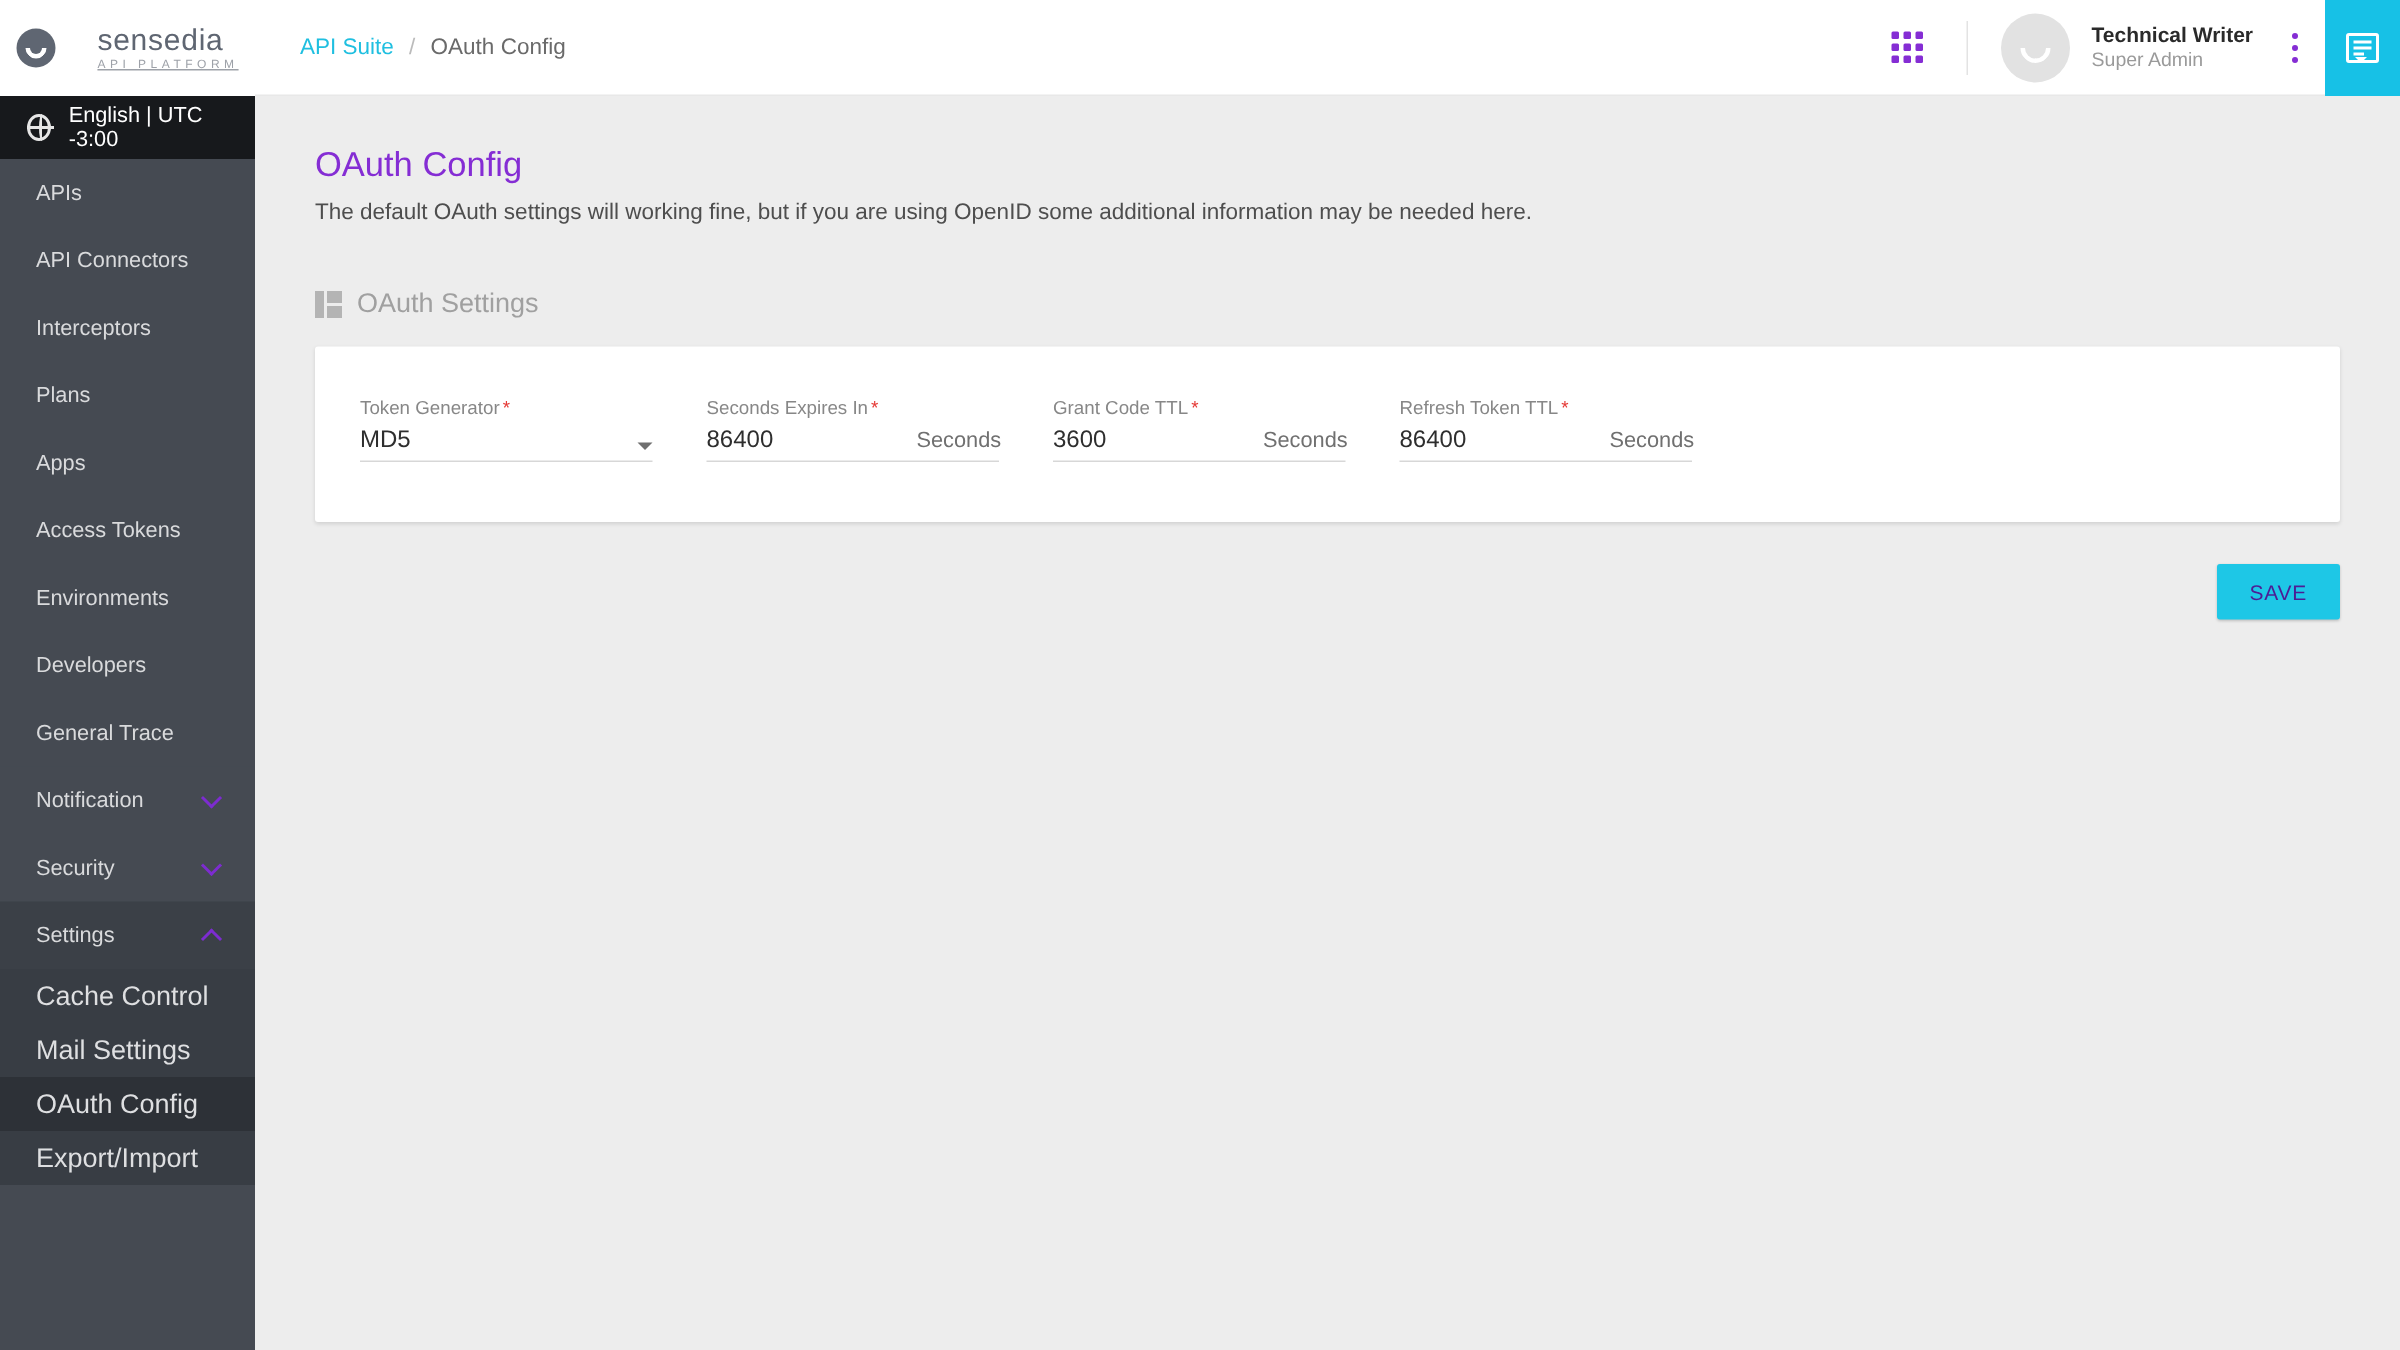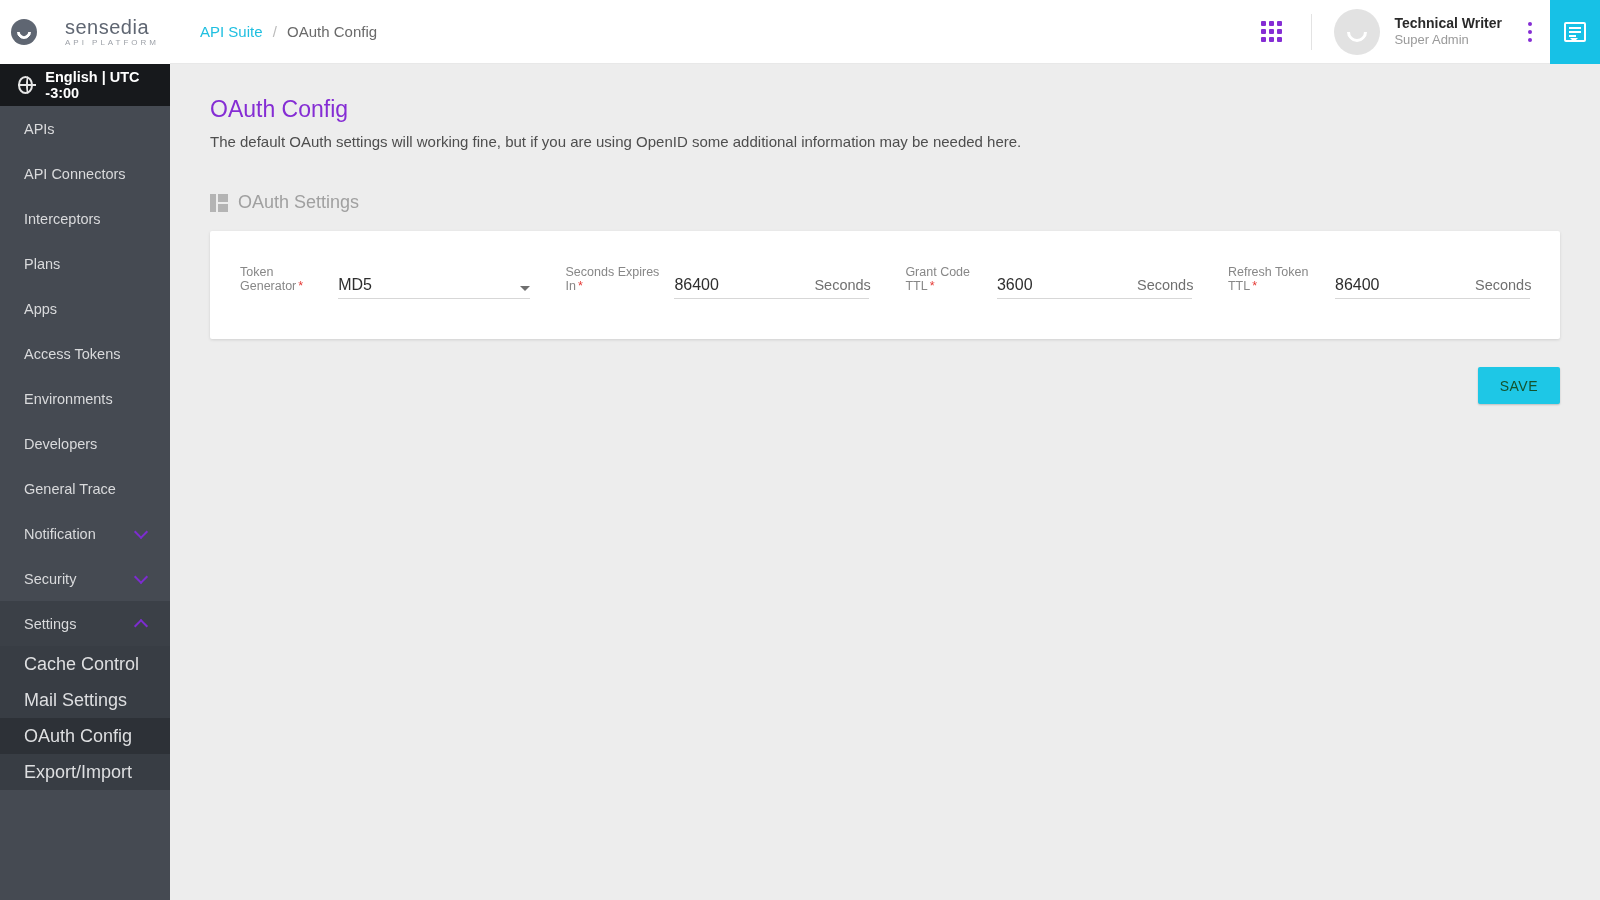--- a/index.html
+++ b/index.html
@@ -19,21 +19,21 @@
   }
   *{box-sizing:border-box;font-family:Arial,Helvetica,sans-serif;}
   html,body{margin:0;padding:0;width:1600px;height:900px;overflow:hidden;background:var(--page-bg);}
   
   .topbar{position:absolute;left:0;top:0;right:0;height:64px;background:#fff;border-bottom:1px solid var(--header-border);display:flex;align-items:center;}
   .logo-wrap{width:170px;height:64px;background:#fff;display:flex;align-items:center;justify-content:center;gap:20px;}
   .logo-mark{width:26px;height:26px;border-radius:50%;background:#5f6672;position:relative;margin-right:8px;display:flex;align-items:center;justify-content:center;}
   .logo-mark .swirl{width:14px;height:14px;border:3px solid #fff;border-top-color:transparent;border-left-color:transparent;border-radius:50%;transform:rotate(45deg);}
   .logo-text{line-height:1;}
   .logo-text .brand{font-size:20px;letter-spacing:.5px;color:#5f6672;font-weight:400;}
-  .logo-text .sub{font-size:8px;letter-spacing:3px;color:#9da1a8;margin-top:2px;}
+  .logo-text .sub{font-size:8px;letter-spacing:3px;color:#9da1a8;margin-top:2px;text-decoration:underline;}
   .breadcrumb{margin-left:30px;font-size:15px;color:#333;}
   .breadcrumb a{color:var(--teal);text-decoration:none;}
   .breadcrumb .sep{color:#bbb;margin:0 6px;}
   .breadcrumb .current{color:#6a6a6a;}
   .header-right{margin-left:auto;display:flex;align-items:center;height:100%;}
   .apps-icon{width:22px;height:22px;display:grid;grid-template-columns:repeat(3,5px);grid-template-rows:repeat(3,5px);gap:3px;cursor:pointer;margin-right:28px;}
   .apps-icon span{width:5px;height:5px;background:var(--purple);border-radius:1px;}
   .vline{width:1px;height:36px;background:#e3e3e3;margin-right:22px;}
   .avatar{width:46px;height:46px;border-radius:50%;background:#e2e2e2;display:flex;align-items:center;justify-content:center;margin-right:14px;}
   .avatar .swirl2{width:20px;height:20px;border:3px solid #fff;border-top-color:transparent;border-left-color:transparent;border-radius:50%;transform:rotate(45deg);}
@@ -44,21 +44,21 @@
   .more-dots span{width:4px;height:4px;border-radius:50%;background:var(--purple);}
   .chat-box{width:50px;height:64px;background:#17c1e6;display:flex;align-items:center;justify-content:center;cursor:pointer;}
   .chat-icon{width:22px;height:20px;border:2px solid #fff;border-radius:2px;position:relative;}
   .chat-icon::after{content:"";position:absolute;bottom:-6px;left:4px;width:0;height:0;border:4px solid transparent;border-top-color:#fff;}
   .chat-lines{position:absolute;left:3px;top:3px;right:3px;}
   .chat-lines i{display:block;height:2px;background:#fff;margin-bottom:2px;}
   .chat-lines i:last-child{width:60%;}
 
   
   .sidebar{position:absolute;left:0;top:64px;bottom:0;width:170px;background:var(--sidebar);color:#f0f0f0;font-size:14.5px;overflow-y:auto;}
-  .locale-bar{background:#17191c;height:42px;display:flex;align-items:center;padding:0 18px;font-size:14.5px;font-weight:700;color:#fff;}
+  .locale-bar{background:#17191c;height:42px;display:flex;align-items:center;padding:0 18px;font-size:14.5px;font-weight:400;color:#fff;}
   .globe{width:18px;height:18px;border:2px solid #e6e6e6;border-radius:50%;margin-right:12px;position:relative;}
   .globe::before{content:"";position:absolute;left:6px;top:-2px;width:2px;height:18px;background:transparent;border-left:2px solid #e6e6e6;border-radius:50%;}
   .globe::after{content:"";position:absolute;left:-2px;top:6px;width:18px;height:2px;background:#e6e6e6;}
   .nav-item{height:45px;display:flex;align-items:center;padding:0 24px;color:#d9dadc;cursor:pointer;position:relative;}
   .nav-item .chev{margin-left:auto;width:10px;height:10px;border-right:2px solid var(--purple2);border-bottom:2px solid var(--purple2);}
   .chev.down{transform:rotate(45deg);margin-top:-4px;}
   .chev.up{transform:rotate(-135deg);margin-top:4px;}
   .nav-item.expandable{background:var(--sidebar);}
   .nav-item.active-parent{background:#3b4047;}
   .subnav{background:#383d44;}
@@ -67,32 +67,32 @@
 
   
   .main{position:absolute;left:170px;right:0;top:64px;bottom:0;padding:32px 40px;overflow:auto;}
   .page-title{color:var(--purple);font-size:23px;font-weight:400;margin:0 0 10px;}
   .page-desc{color:#4e4e4e;font-size:15px;margin:0 0 42px;}
   .section-head{display:flex;align-items:center;color:#a0a0a0;font-size:18px;margin-bottom:18px;}
   .section-icon{width:18px;height:18px;margin-right:10px;display:grid;grid-template-columns:6px 10px;grid-template-rows:8px 8px;gap:2px;}
   .section-icon span{background:#b4b4b4;}
   .section-icon span:nth-child(1){grid-row:1/3;}
   .card{background:#fff;border-radius:2px;box-shadow:var(--card-shadow);padding:34px 30px 40px;display:flex;gap:36px;}
-  .field{display:flex;flex-direction:row;}
+  .field{display:flex;flex-direction:column;}
   .field-label{font-size:12.5px;color:#878787;margin-bottom:6px;}
   .field-label .req{color:var(--red);margin-left:2px;}
   .input-row{display:flex;align-items:flex-end;border-bottom:1px solid #d7d7d7;padding-bottom:4px;}
   .input-row input,.input-row .select-value{border:none;outline:none;font-size:16px;color:#2e2e2e;background:transparent;width:140px;padding:0;}
   .f1 .input-row{width:195px;}
   .f1 .select-value{width:170px;}
   .f2 .input-row,.f3 .input-row,.f4 .input-row{width:195px;}
   .suffix{font-size:14.5px;color:#707070;margin-left:auto;padding-bottom:1px;}
   .caret{width:0;height:0;border-left:5px solid transparent;border-right:5px solid transparent;border-top:5px solid #6f6f6f;margin-left:auto;margin-bottom:3px;}
   .save-row{display:flex;justify-content:flex-end;margin-top:28px;}
-  .save-btn{background:var(--cyan);color:#14532d;border:none;border-radius:2px;height:37px;padding:0 22px;font-size:14px;letter-spacing:.5px;cursor:pointer;box-shadow:0 1px 2px rgba(0,0,0,.2);}
+  .save-btn{background:var(--cyan);color:#4c1d95;border:none;border-radius:2px;height:37px;padding:0 22px;font-size:14px;letter-spacing:.5px;cursor:pointer;box-shadow:0 1px 2px rgba(0,0,0,.2);}
 </style>
 </head>
 <body>
 
 <div class="topbar">
   <div class="logo-wrap">
     <div class="logo-mark">
         <div class="swirl"></div>
       </div>
     <div class="logo-text">

